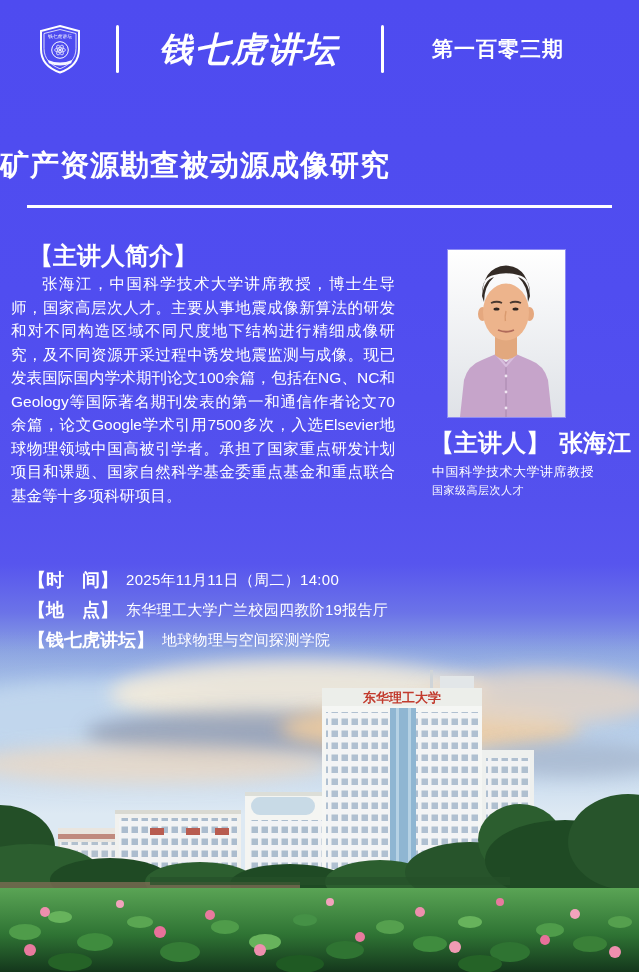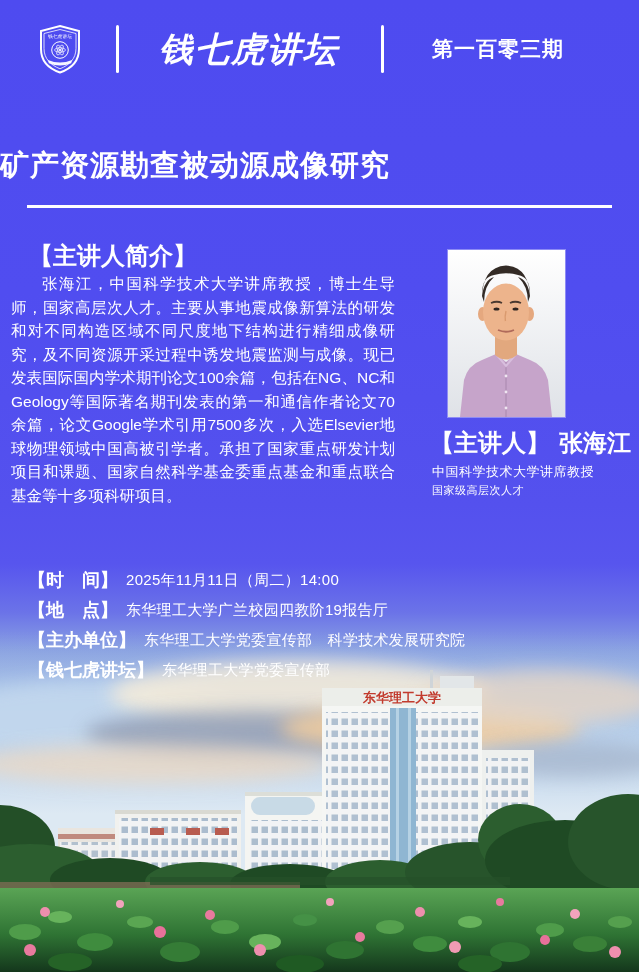--- a/index.html
+++ b/index.html
@@ -243,22 +243,18 @@
   <div class="details">
     <div class="detail-row">
       <span class="detail-label">【时　间】</span>
       <span class="detail-value">2025年11月11日（周二）14:00</span>
     </div>
     <div class="detail-row">
       <span class="detail-label">【地　点】</span>
       <span class="detail-value">东华理工大学广兰校园四教阶19报告厅</span>
     </div>
     <div class="detail-row">
-      <span class="detail-label">【主办单位】</span>
-      <span class="detail-value">东华理工大学党委宣传部　科学技术发展研究院</span>
+      <span class="detail-label">【钱七虎讲坛】</span>
+      <span class="detail-value">地球物理与空间探测学院</span>
     </div>
-    <div class="detail-row">
-      <span class="detail-label">【钱七虎讲坛】</span>
-      <span class="detail-value">东华理工大学党委宣传部</span>
-    </div>
   </div>
 
 </div>
 
 </body></html>

